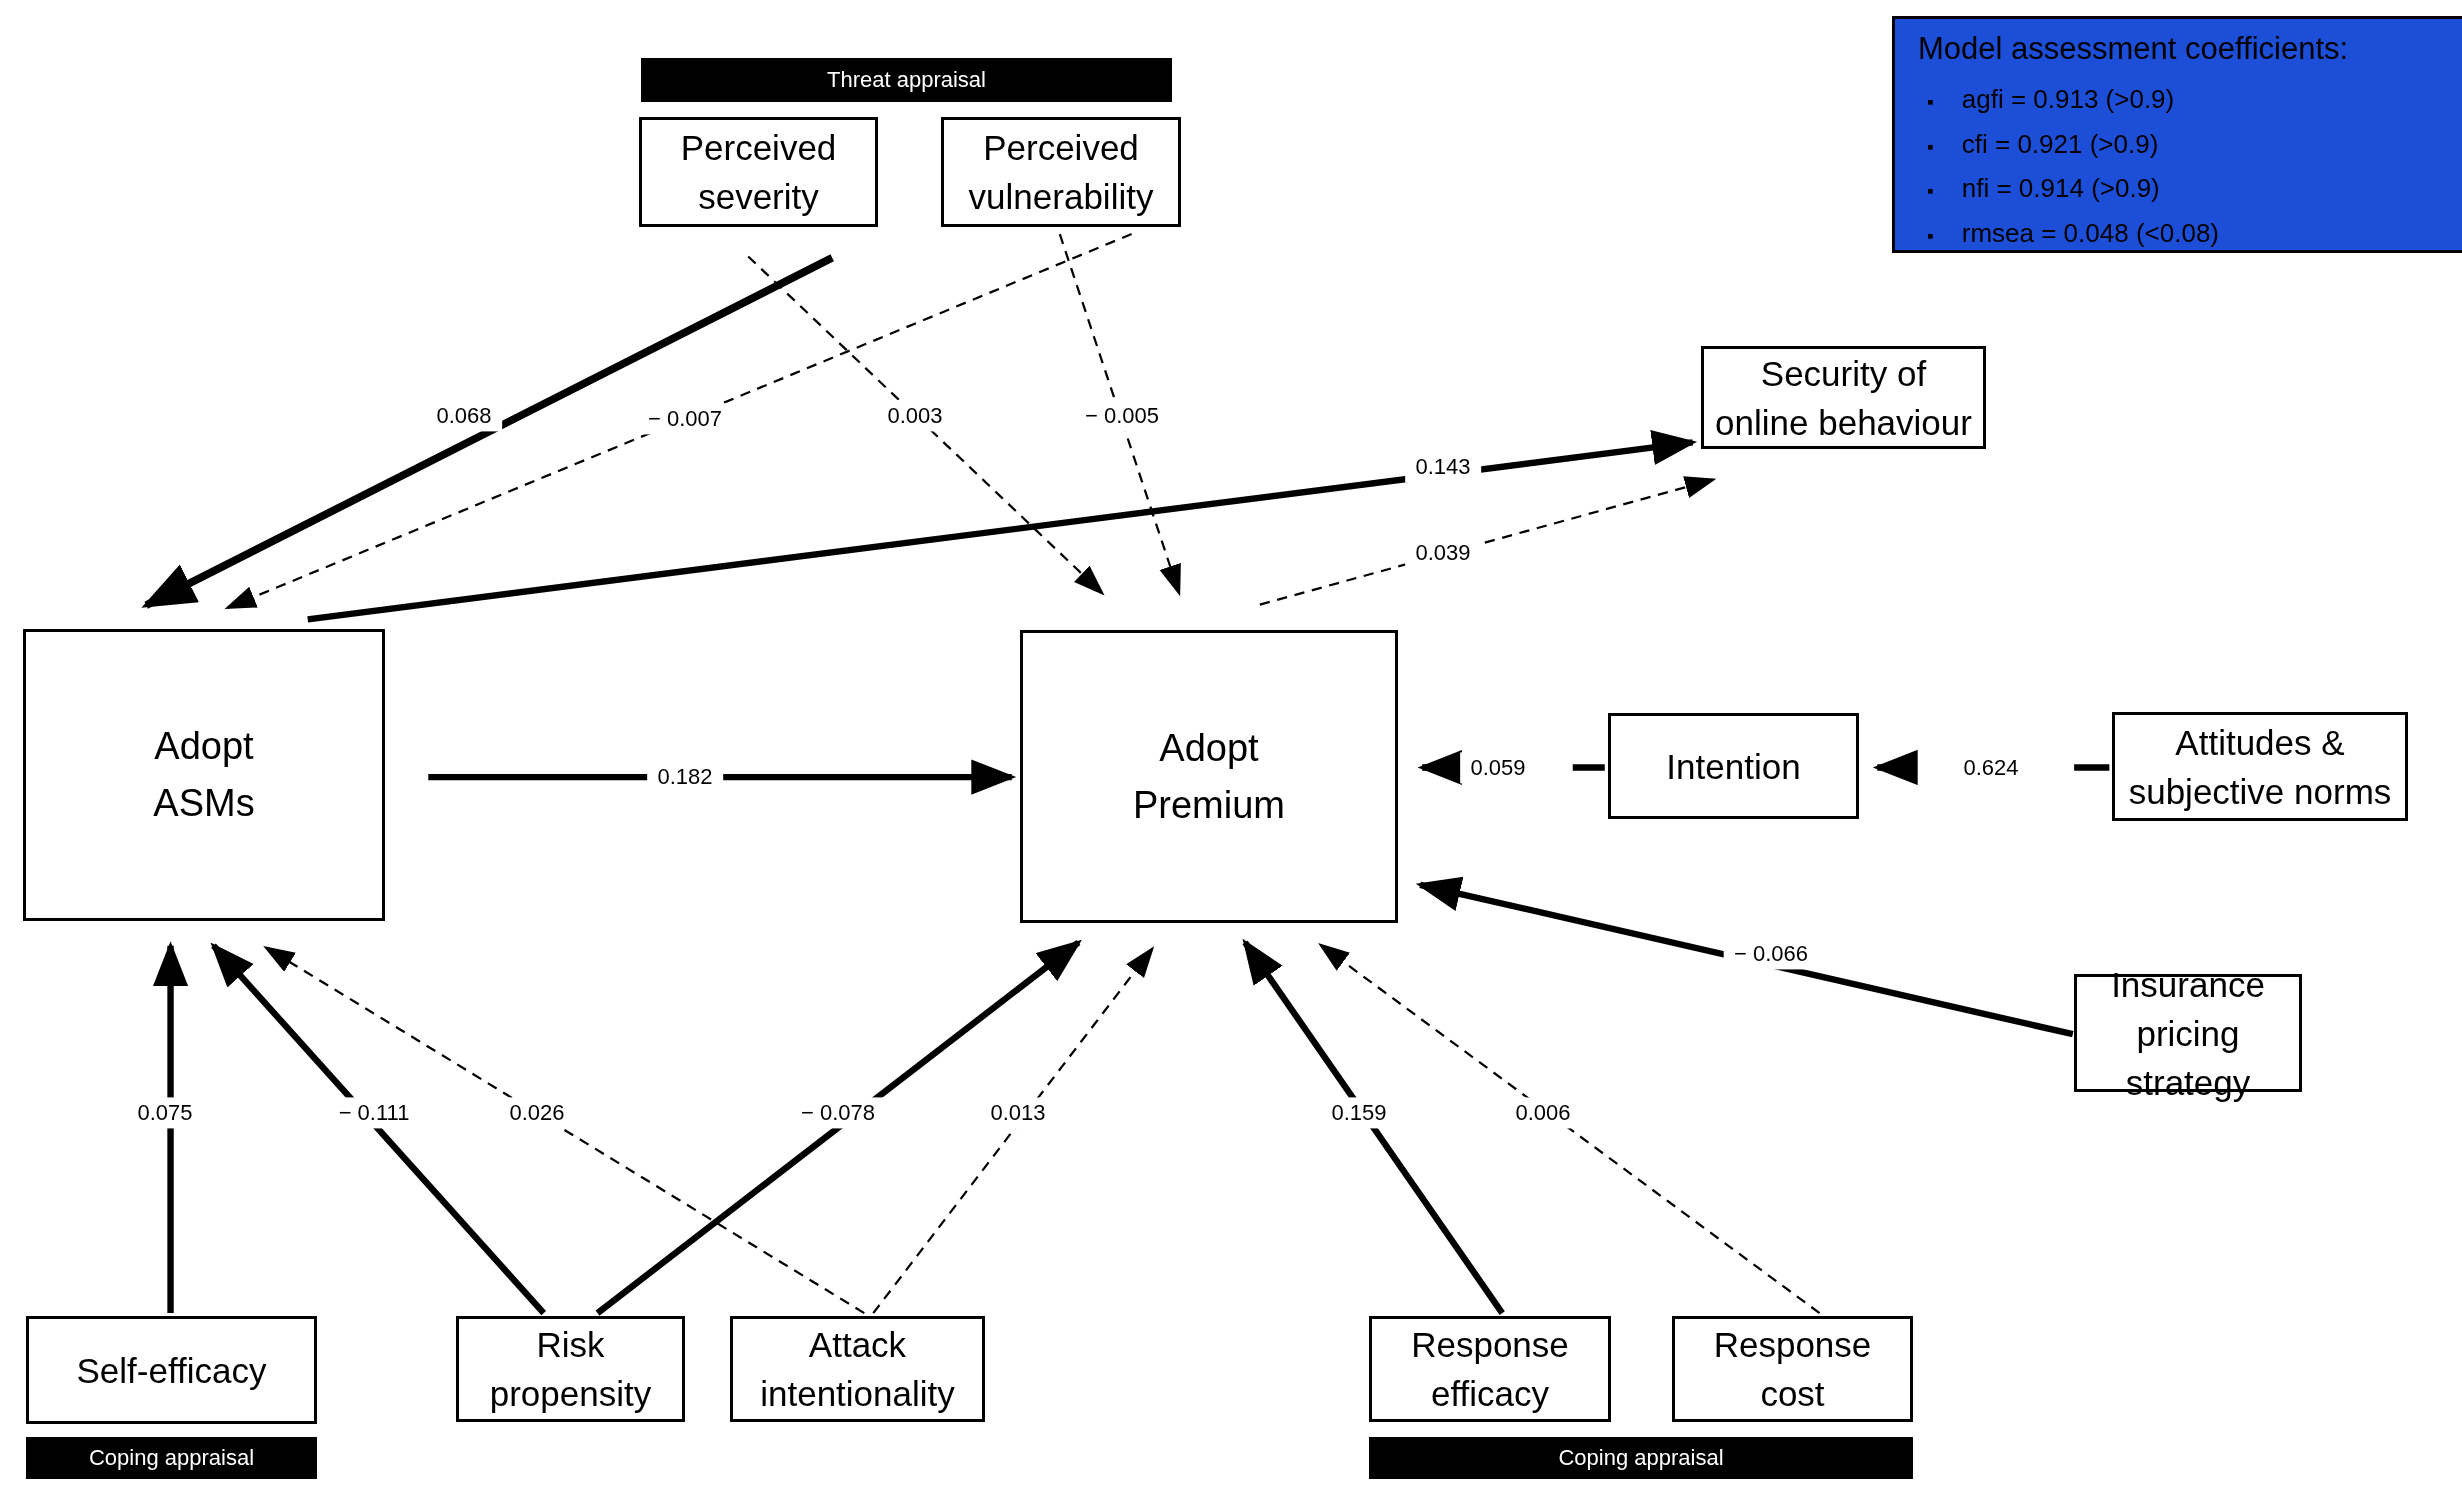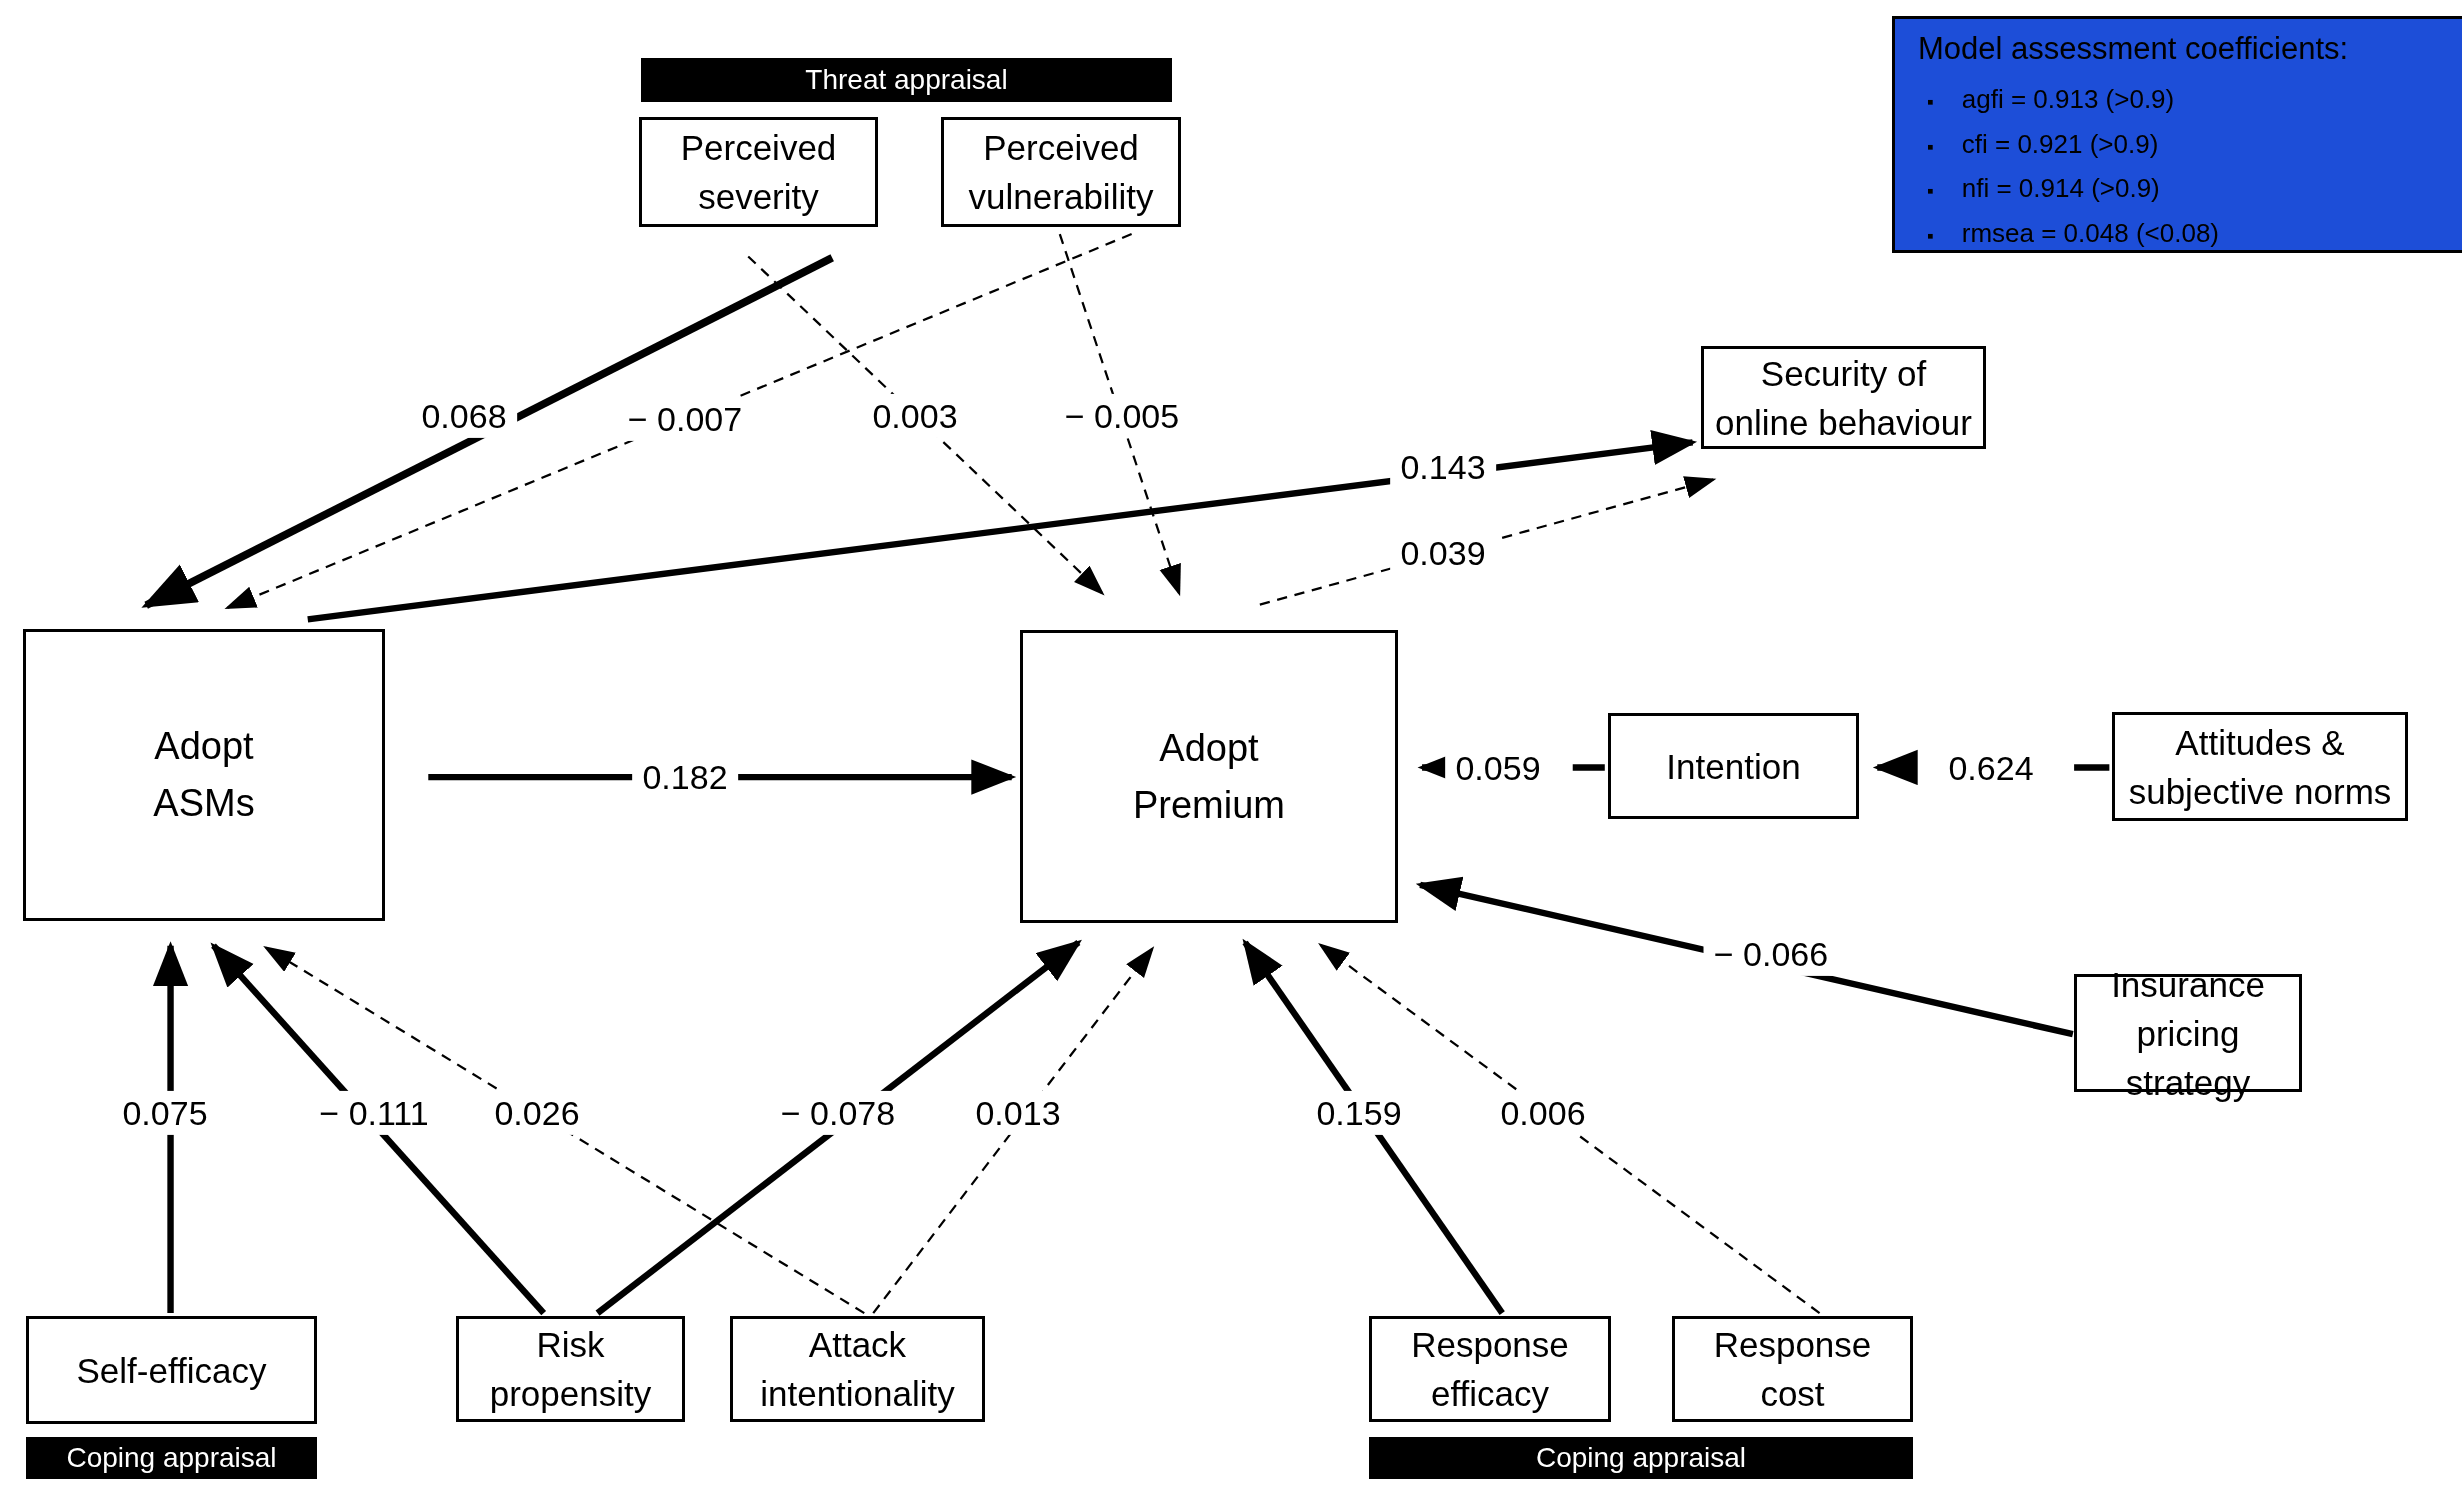--- a/index.html
+++ b/index.html
@@ -10,25 +10,25 @@
   #edges{position:absolute;left:0;top:0;width:2462px;height:1492px;}
   .box{
     position:absolute;background:#fff;border:3.2px solid #000;
     display:flex;align-items:center;justify-content:center;text-align:center;
     font-size:35px;line-height:1.4;white-space:pre-line;box-sizing:border-box;
   }
   .box.big{font-size:38px;line-height:1.5;}
   .bar{
     position:absolute;background:#000;color:#fff;
     display:flex;align-items:center;justify-content:center;text-align:right;
-    font-size:28px;box-sizing:border-box;
+    font-size:22px;box-sizing:border-box;
   }
   .elabel{
     position:absolute;transform:translate(-50%,-50%);background:#fff;
-    padding:2.6px 10.3px;font-size:34px;white-space:nowrap;
+    padding:2.6px 10.3px;font-size:22px;white-space:nowrap;
   }
   #model-box{
     position:absolute;left:1892px;top:16px;width:668px;height:237px;
     border:3.2px solid #000;box-sizing:border-box;background:#1d4ed8;
     padding:11.5px 0 0 23px;
   }
   #model-box .mtitle{font-size:31px;margin-bottom:10.3px;}
   #model-box ul{list-style:none;margin:0;padding:0;}
   #model-box li{font-size:26px;line-height:1.72;display:flex;align-items:baseline;}
   #model-box .bullet{font-size:19px;margin-right:28px;margin-left:9px;}

